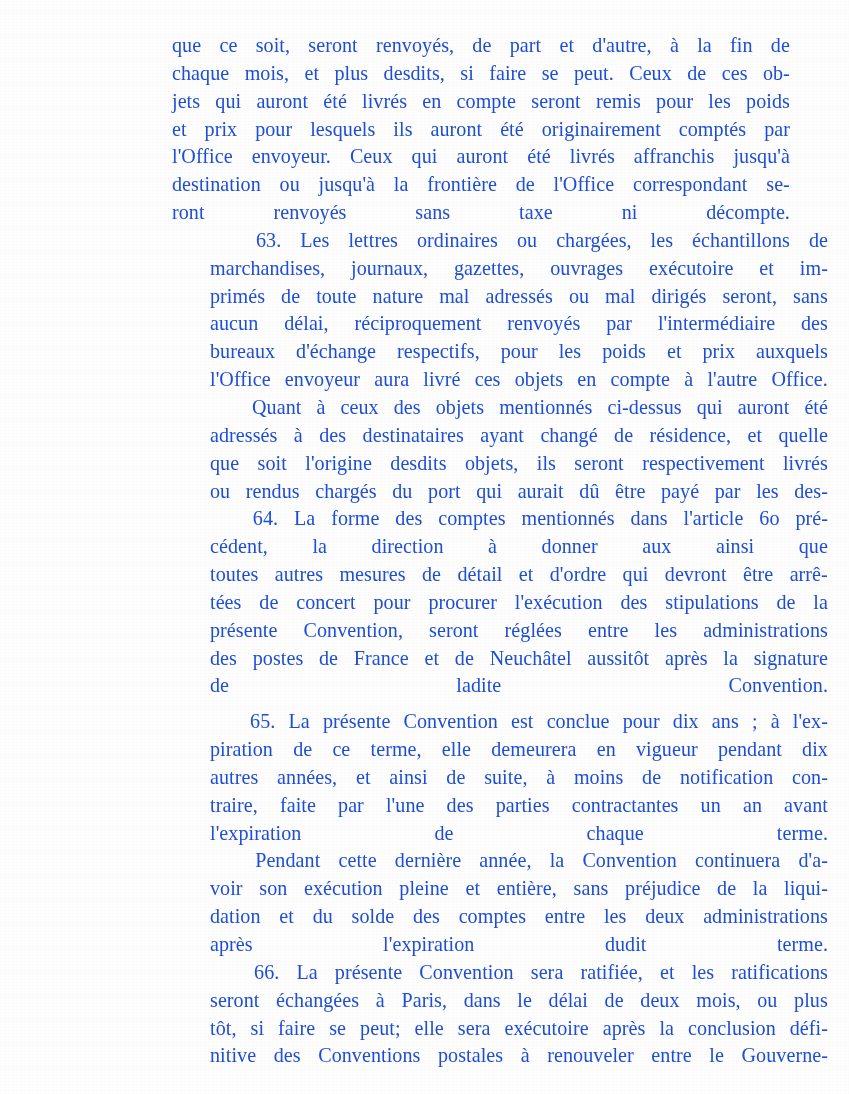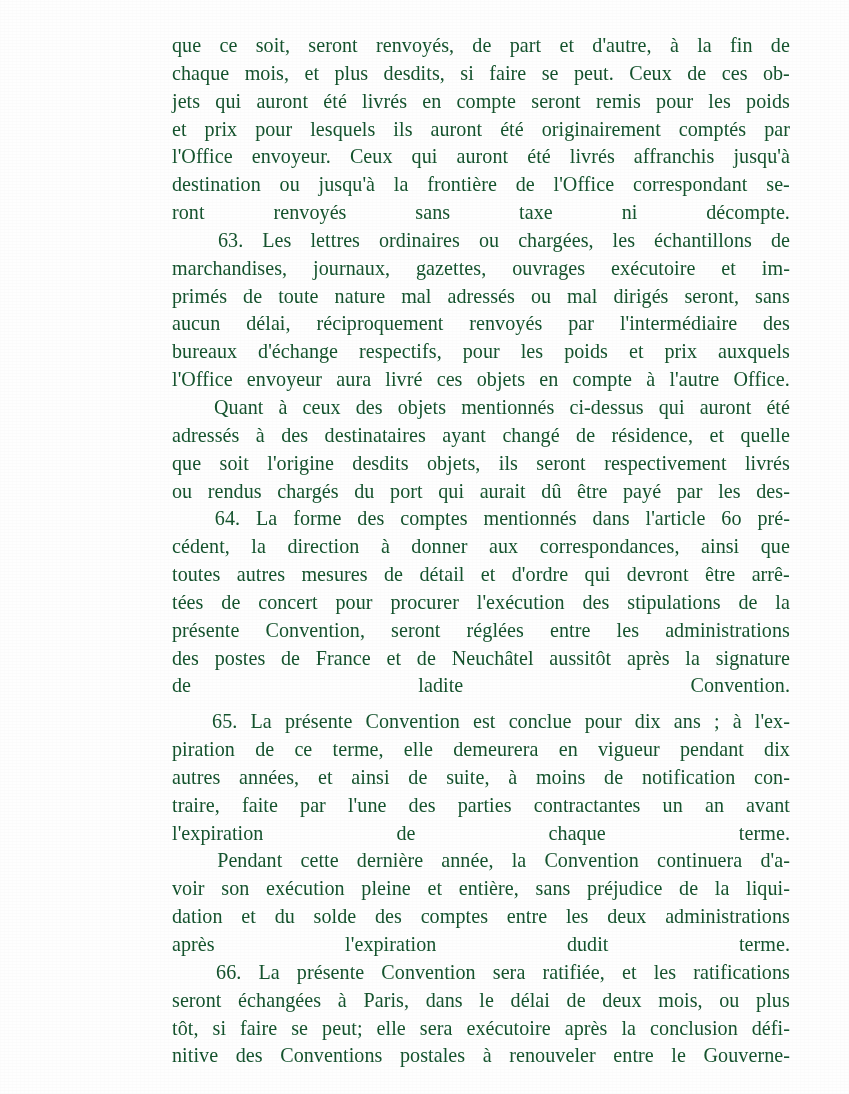--- a/index.html
+++ b/index.html
@@ -27,21 +27,21 @@
   #text-column {
     position: absolute;
     left: 172px;
     top: 32px;
     width: 618px;
   }
 
   .para {
     margin: 0;
     padding: 0;
-    color: #14532d;
+    color: #1d4ed8;
     font-size: 20.1px;
     line-height: 27.85px;
     text-align: justify;
     text-align-last: left;
     letter-spacing: 0.06px;
     word-spacing: 0.2px;
     -webkit-font-smoothing: none;
   }
   .line-box {
     display: flex;
@@ -56,20 +56,21 @@
     margin-left: 0.30em;
   }
 
   .lead-indent {
     display: inline-block;
     width: 27px;
   }
 
   .para + .para {
     margin-top: 0px;
+    margin-left: 38px;
   }
   .para.extra-gap {
     margin-top: 8px;
   }
 
   
   #grain {
     position: absolute;
     inset: 0;
     pointer-events: none;
@@ -309,21 +310,20 @@
           <span class="w">6o</span>
           <span class="w">pré-</span>
         </div>
         <div class="line-box">
           <span class="w">cédent,</span>
           <span class="w">la</span>
           <span class="w">direction</span>
           <span class="w">à</span>
           <span class="w">donner</span>
           <span class="w">aux</span>
-          <span class="w">correspondances,</span>
           <span class="w">ainsi</span>
           <span class="w">que</span>
         </div>
         <div class="line-box">
           <span class="w">toutes</span>
           <span class="w">autres</span>
           <span class="w">mesures</span>
           <span class="w">de</span>
           <span class="w">détail</span>
           <span class="w">et</span>

